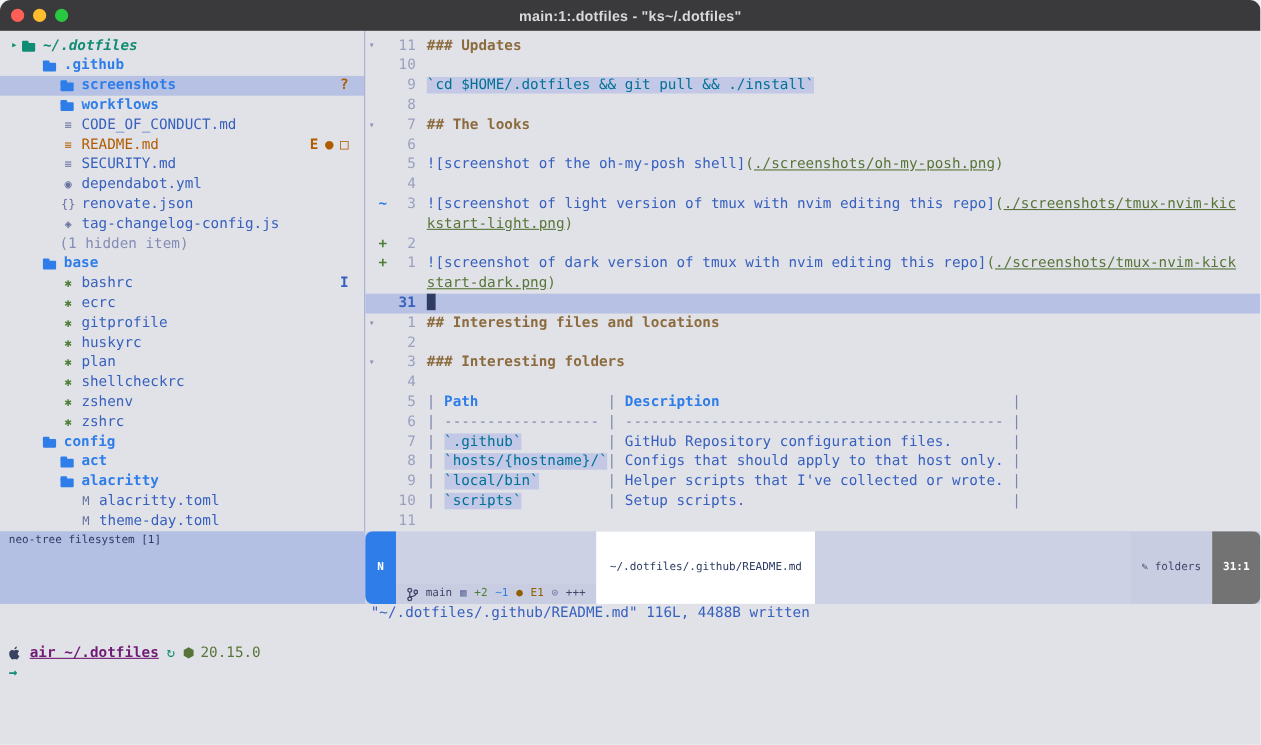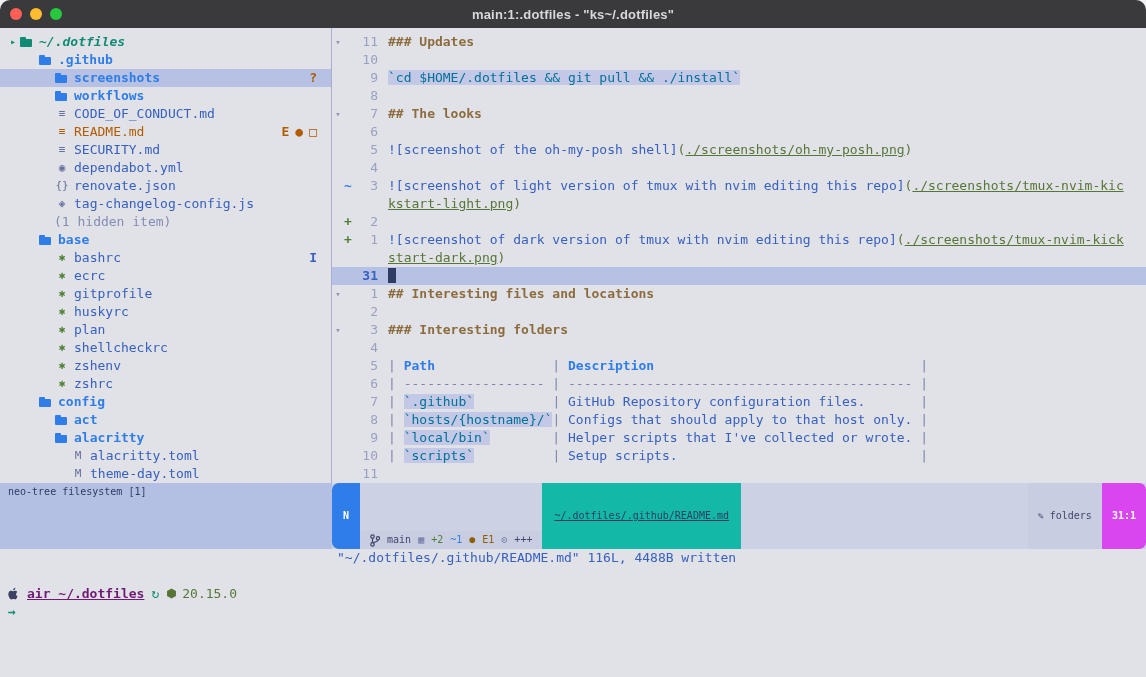--- a/index.html
+++ b/index.html
@@ -58,24 +58,24 @@
 
   
   .statusrow { flex:0 0 18px; display:flex; font-size:10px; line-height:18px; }
   .neotree-status { width:332px; flex:0 0 332px; background:#b4bfe4; color:#2e3c64; padding-left:8px; }
   .statusline { flex:1; display:flex; align-items:stretch; background:#ccd1e4; overflow:hidden; }
   .seg { display:flex; align-items:center; }
   .seg.mode { background:#2e7de9; color:#fff; font-weight:bold; padding:0 11px; border-radius:7px 0 0 7px; }
   .seg.git { background:#c8cde1; color:#40476b; padding:0 10px; gap:7px;margin-top:48px; }
   .seg.git svg { display:block; }
   .st-add { color:#4e7f35; } .st-chg { color:#2e7de9; } .st-err { color:#8f5e00; }
-  .seg.path { background:#14b8a6; color:#2e3c64; padding:0 12px;text-decoration:underline; }
+  .seg.path { background:#ffffff; color:#2e3c64; padding:0 12px; }
   .seg.fill { flex:1; background:#ccd1e4; }
   .seg.ft { background:#c8cde1; color:#40476b; padding:0 10px; gap:6px; }
-  .seg.pos { background:#d946ef; color:#fff; font-weight:bold; padding:16px 10px; border-radius:0 7px 7px 0; }
+  .seg.pos { background:#737373; color:#fff; font-weight:bold; padding:16px 10px; border-radius:0 7px 7px 0; }
 
   
   .cmdline { flex:0 0 18px; font-size:13px; line-height:18px; color:#3760bf; white-space:pre; padding-left:337px; }
   .shellarea { flex:1; position:relative; font-size:13px; }
   .promptline { position:absolute; top:19px; left:8px; display:flex; align-items:center; gap:7px; white-space:pre; }
   .p-host { color:#701a75; font-weight:bold;text-decoration:underline; }
   .p-sync { color:#118c74; }
   .p-node { color:#587539; display:flex; align-items:center; gap:5px; }
   .arrowline { position:absolute; top:37px; left:8px; color:#118c74; font-weight:bold; }
   .tmuxbar { position:absolute; left:0; right:0; top:126px; height:21px; background:#d5d7e3;

